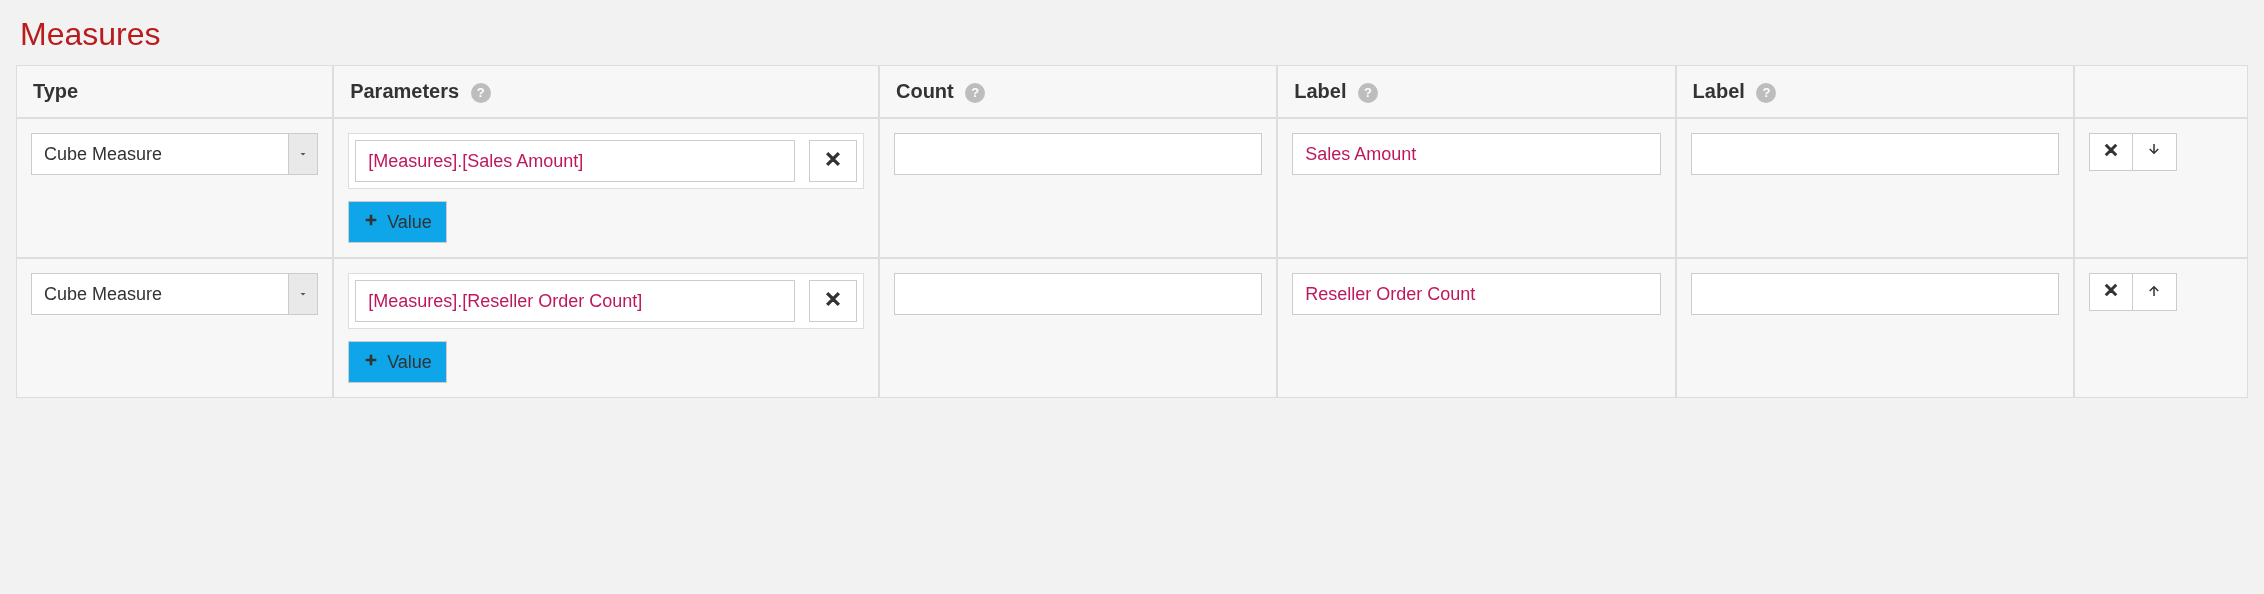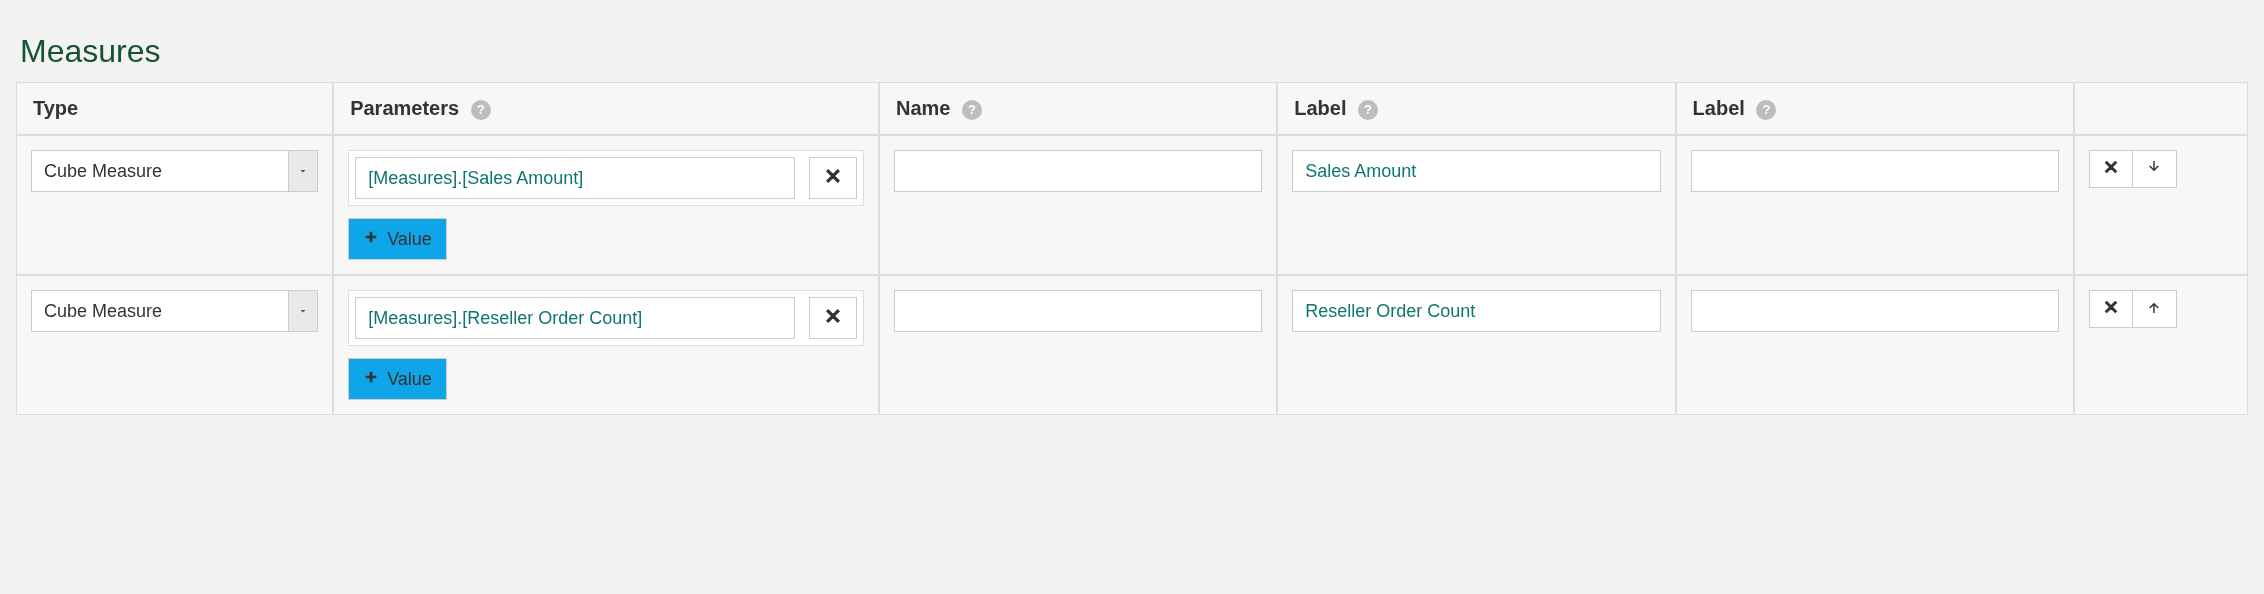--- a/index.html
+++ b/index.html
@@ -6,22 +6,22 @@
   body {
     margin: 0;
     padding: 16px;
     background: #f2f2f2;
     font-family: "Segoe UI", Arial, sans-serif;
     color: #333;
   }
   h2.section-title {
     font-weight: 400;
     font-size: 32px;
-    color: #14532d;
-    margin: 17px 0 12px 4px;
+    color: #b91c1c;
+    margin: 0 0 12px 4px;
   }
   table.grid {
     width: 100%;
     border-collapse: separate;
     border-spacing: 0;
   }
   table.grid th, table.grid td {
     border: 1px solid #ddd;
     vertical-align: top;
   }
@@ -87,21 +87,21 @@
   }
   .select-chevron svg { width: 12px; height: 12px; fill: #555; }
 
   .text-input {
     width: 100%;
     height: 42px;
     background: #fff;
     border: 1px solid #ccc;
     padding: 6px 12px;
     font-size: 18px;
-    color: #0f766e;
+    color: #be185d;
     font-family: inherit;
   }
   .text-input::placeholder { color: #999; }
 
   .param-row {
     display: flex;
     gap: 14px;
     align-items: stretch;
     padding: 6px;
     background: #fff;
@@ -194,21 +194,21 @@
   <thead>
     <tr>
       <th>
         <span>Type</span>
       </th>
       <th>
         <span>Parameters</span>
         <span class="help-icon">?</span>
       </th>
       <th>
-        <span>Name</span>
+        <span>Count</span>
         <span class="help-icon">?</span>
       </th>
       <th>
         <span>Label</span>
         <span class="help-icon">?</span>
       </th>
       <th>
         <span>Label</span>
         <span class="help-icon">?</span>
       </th>

